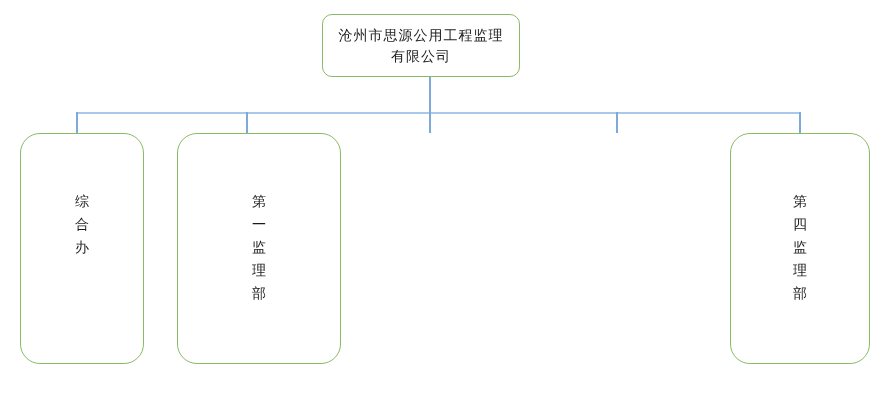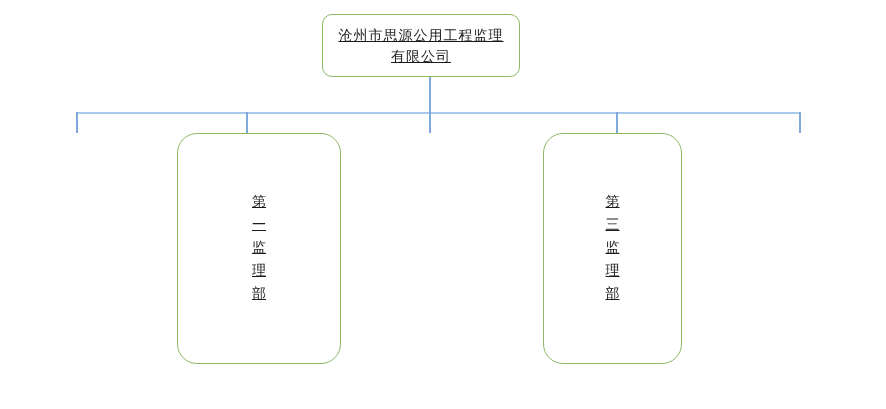--- a/index.html
+++ b/index.html
@@ -18,21 +18,20 @@
     width: 886px;
     height: 409px;
     background: var(--background);
     overflow: hidden;
   }
 
   .node {
     position: absolute;
     border: 1.5px solid var(--node-border);
     background: var(--background);
-    text-decoration: underline;
   }
 
   .top-node {
     left: 322px;
     top: 14px;
     width: 198px;
     height: 63px;
     border-radius: 10px;
     display: flex;
     align-items: center;
@@ -78,24 +77,27 @@
   </div>
 
   <div class="conn v" style="left:429px; top:77px; height:36px"></div>
   <div class="conn h" style="left:76px; top:112px; width:725px"></div>
   <div class="conn v" style="left:76px; top:112px; height:21px"></div>
   <div class="conn v" style="left:246px; top:112px; height:21px"></div>
   <div class="conn v" style="left:429px; top:112px; height:21px"></div>
   <div class="conn v" style="left:616px; top:112px; height:21px"></div>
   <div class="conn v" style="left:799px; top:112px; height:21px"></div>
 
+  <div class="node dept" style="left:20px; width:124px">
+    <div class="dept-label">综合办</div>
+  </div>
 
   <div class="node dept" style="left:177px; width:164px">
     <div class="dept-label">第一监理部</div>
   </div>
 
 
-  <div class="node dept" style="left:543px; width:139px">
-    <div class="dept-label">第三监理部</div>
+
+  <div class="node dept" style="left:730px; width:140px">
+    <div class="dept-label">第四监理部</div>
   </div>
-
 
 </div>
 
 </body></html>

